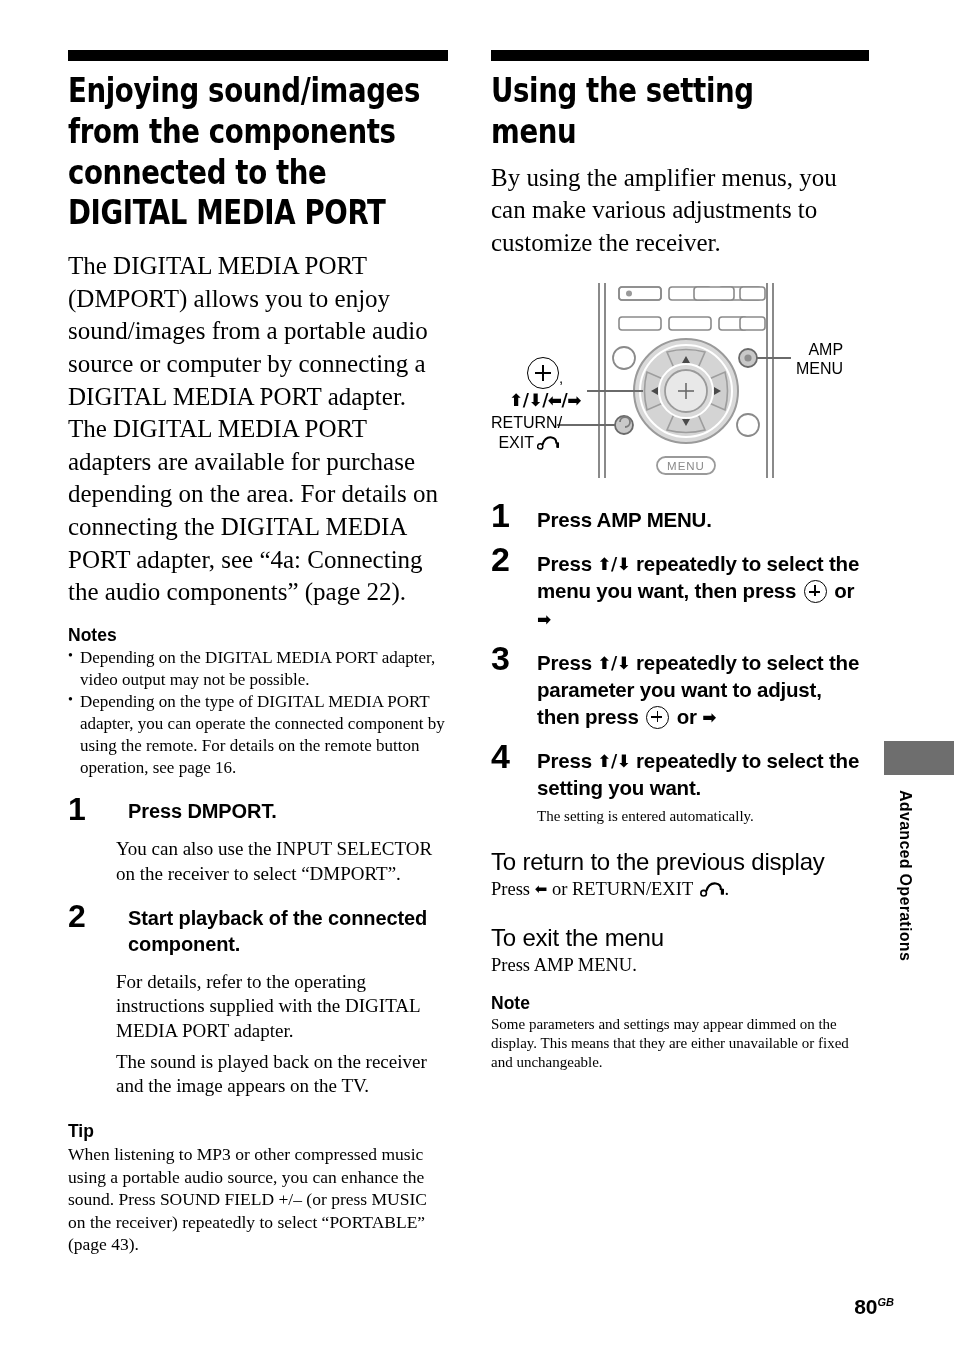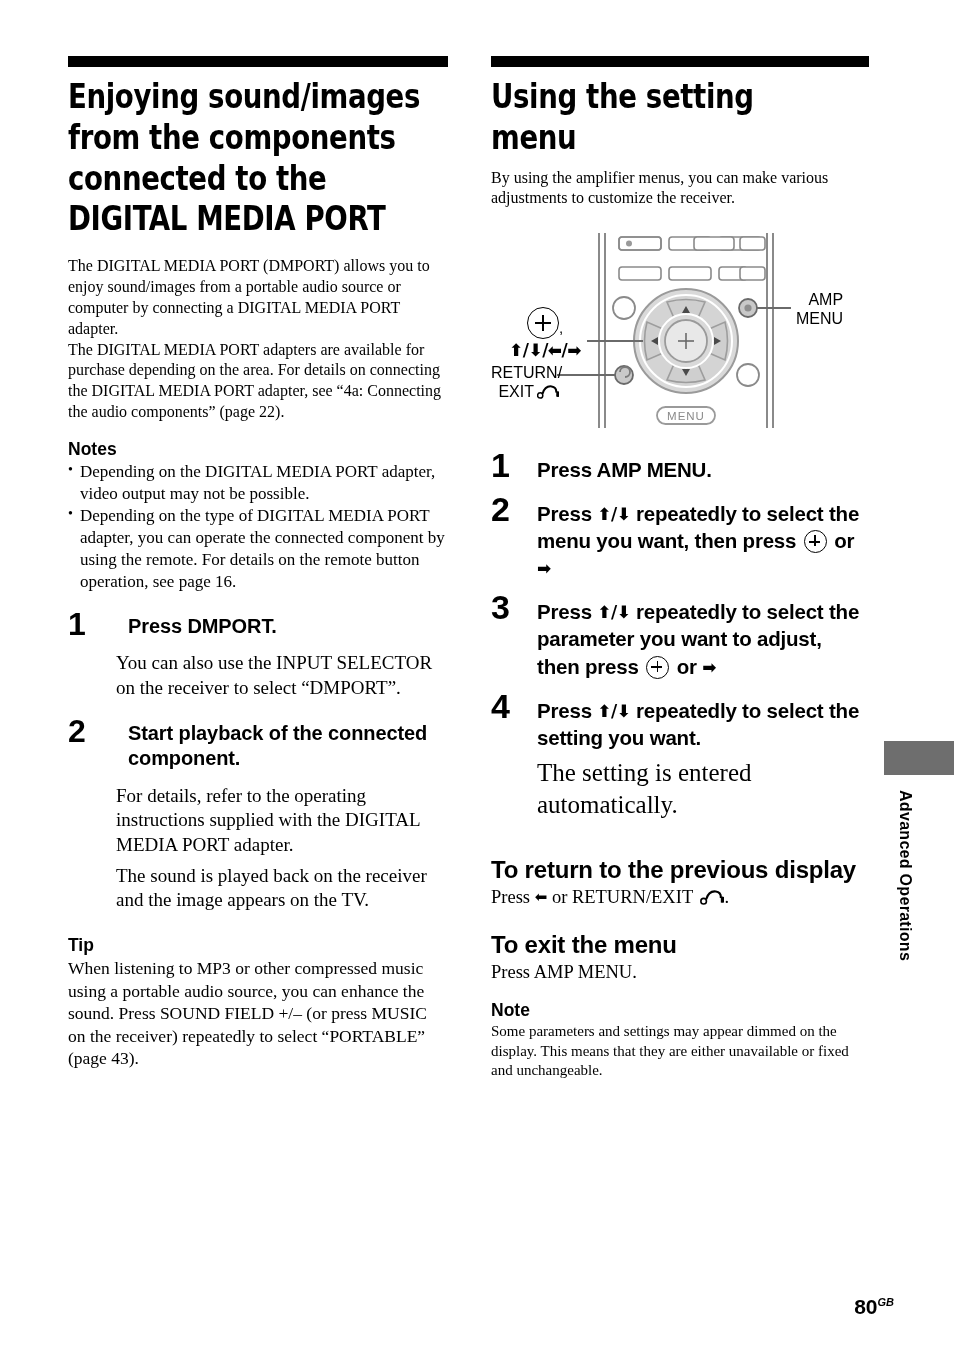--- a/index.html
+++ b/index.html
@@ -7,21 +7,21 @@
     width:954px;height:1352px;
     background:#ffffff;
     font-family:"Liberation Serif","DejaVu Serif",serif;
     color:#000;
     position:relative;
     overflow:hidden;
   }
   .page{position:absolute;inset:0;}
 
   
-  .col{position:absolute;top:56px;}
+  .col{position:absolute;top:50px;}
   .col-left{left:68px;width:380px;}
   .col-right{left:491px;width:378px;}
 
   
   .rule{height:11px;background:#000;width:100%;}
   .rule-right{height:11px;background:#000;width:100%;}
 
   h1.title{
     font-family:"Liberation Sans Narrow","DejaVu Sans Condensed","Liberation Sans",sans-serif;
     font-weight:bold;
@@ -29,38 +29,38 @@
     line-height:1.235;
     letter-spacing:-0.4px;
     margin:10px 0 0 0;
     -webkit-font-smoothing:none;
     transform:scaleX(0.93);
     transform-origin:left top;
   }
   h1.title.right{font-size:33px;}
 
   p.body{
-    font-size:16px;
+    font-size:25px;
     line-height:1.305;
     margin:0;
   }
   .gap-sm{height:9px;}
   .gap-md{height:16px;}
   .gap-lg{height:22px;}
 
   h3.sub{
     font-family:"Liberation Sans","DejaVu Sans",sans-serif;
     font-weight:bold;
     font-size:17.5px;
     margin:0 0 1px 0;
     line-height:1.2;
   }
   h3.sub-lg{
     font-family:"Liberation Sans","DejaVu Sans",sans-serif;
-    font-weight:bold;
+    font-weight:normal;
     font-size:24px;
     line-height:1.13;
     margin:0 0 2px 0;
     letter-spacing:-0.2px;
   }
 
   ul.notes{margin:0;padding:0;list-style:none;}
   ul.notes li{
     font-size:17px;
     line-height:1.30;
@@ -107,23 +107,23 @@
   }
   .step-r .lead{
     font-family:"Liberation Sans","DejaVu Sans",sans-serif;
     font-weight:bold;
     font-size:20.5px;
     line-height:1.32;
     margin:0;
     letter-spacing:-0.2px;
   }
   .step-r .detail{
-    font-size:25px;
+    font-size:15px;
     line-height:1.30;
-    margin:6px 0 12px 0;
+    margin:6px 0 0 0;
     font-family:Liberation Serif, serif;
   }
 
   
   .arw{font-family:"DejaVu Sans",sans-serif;font-size:17px;line-height:0;
        position:relative;top:-1px;letter-spacing:-0.5px;}
   .arw-s{font-family:"DejaVu Sans",sans-serif;font-size:15px;line-height:0;
        position:relative;top:-1px;}
   .enter{
     display:inline-block;

